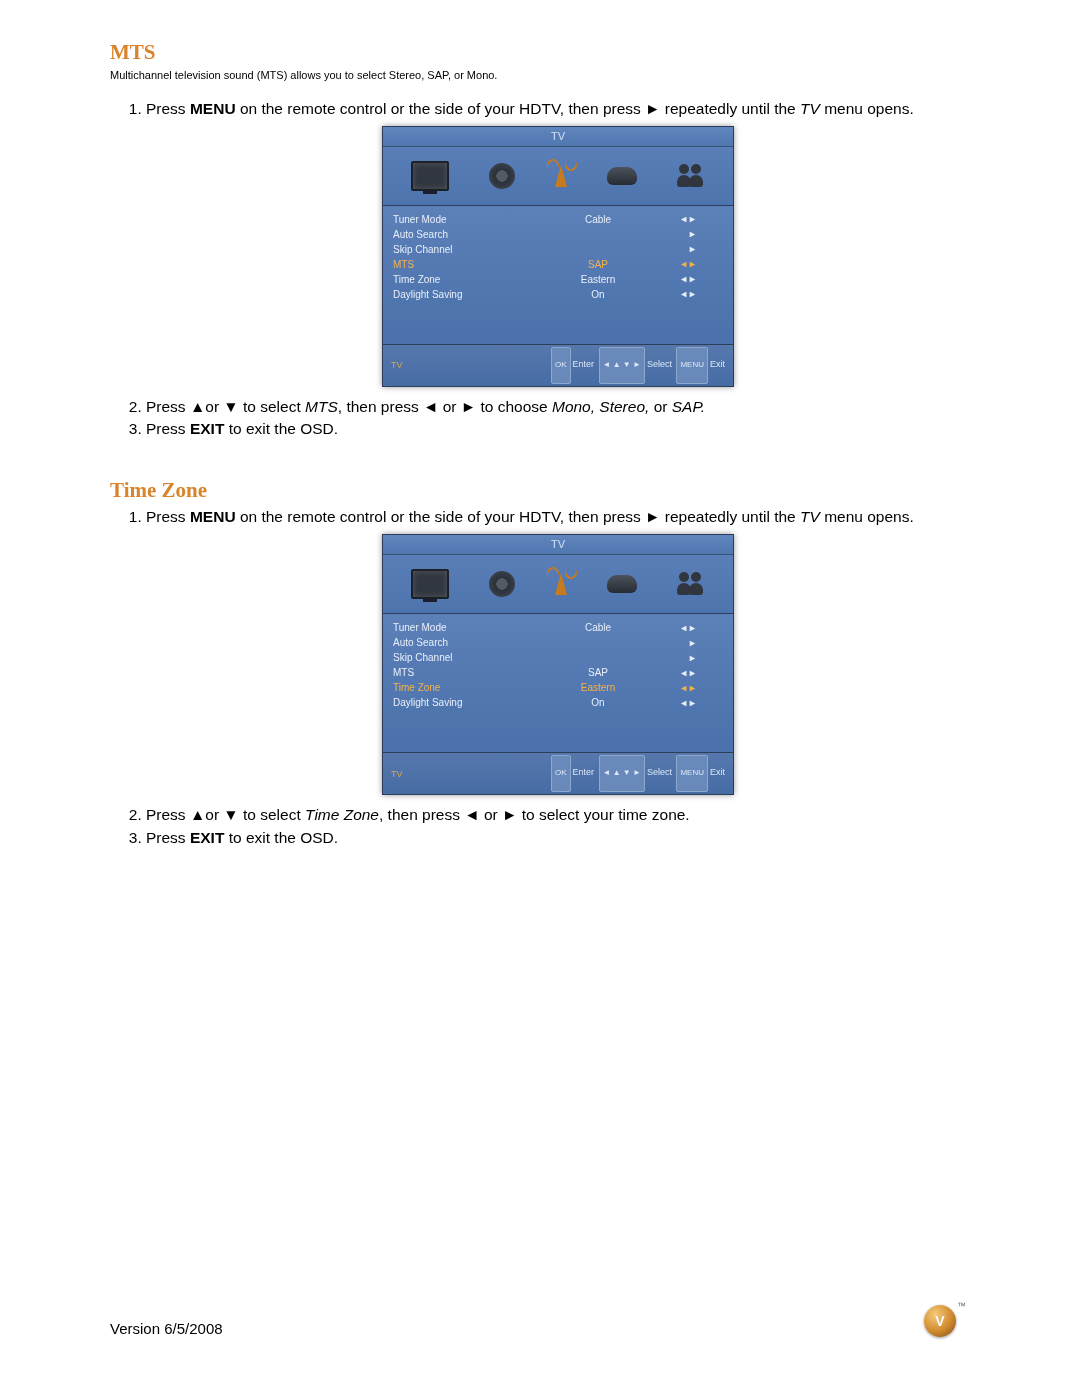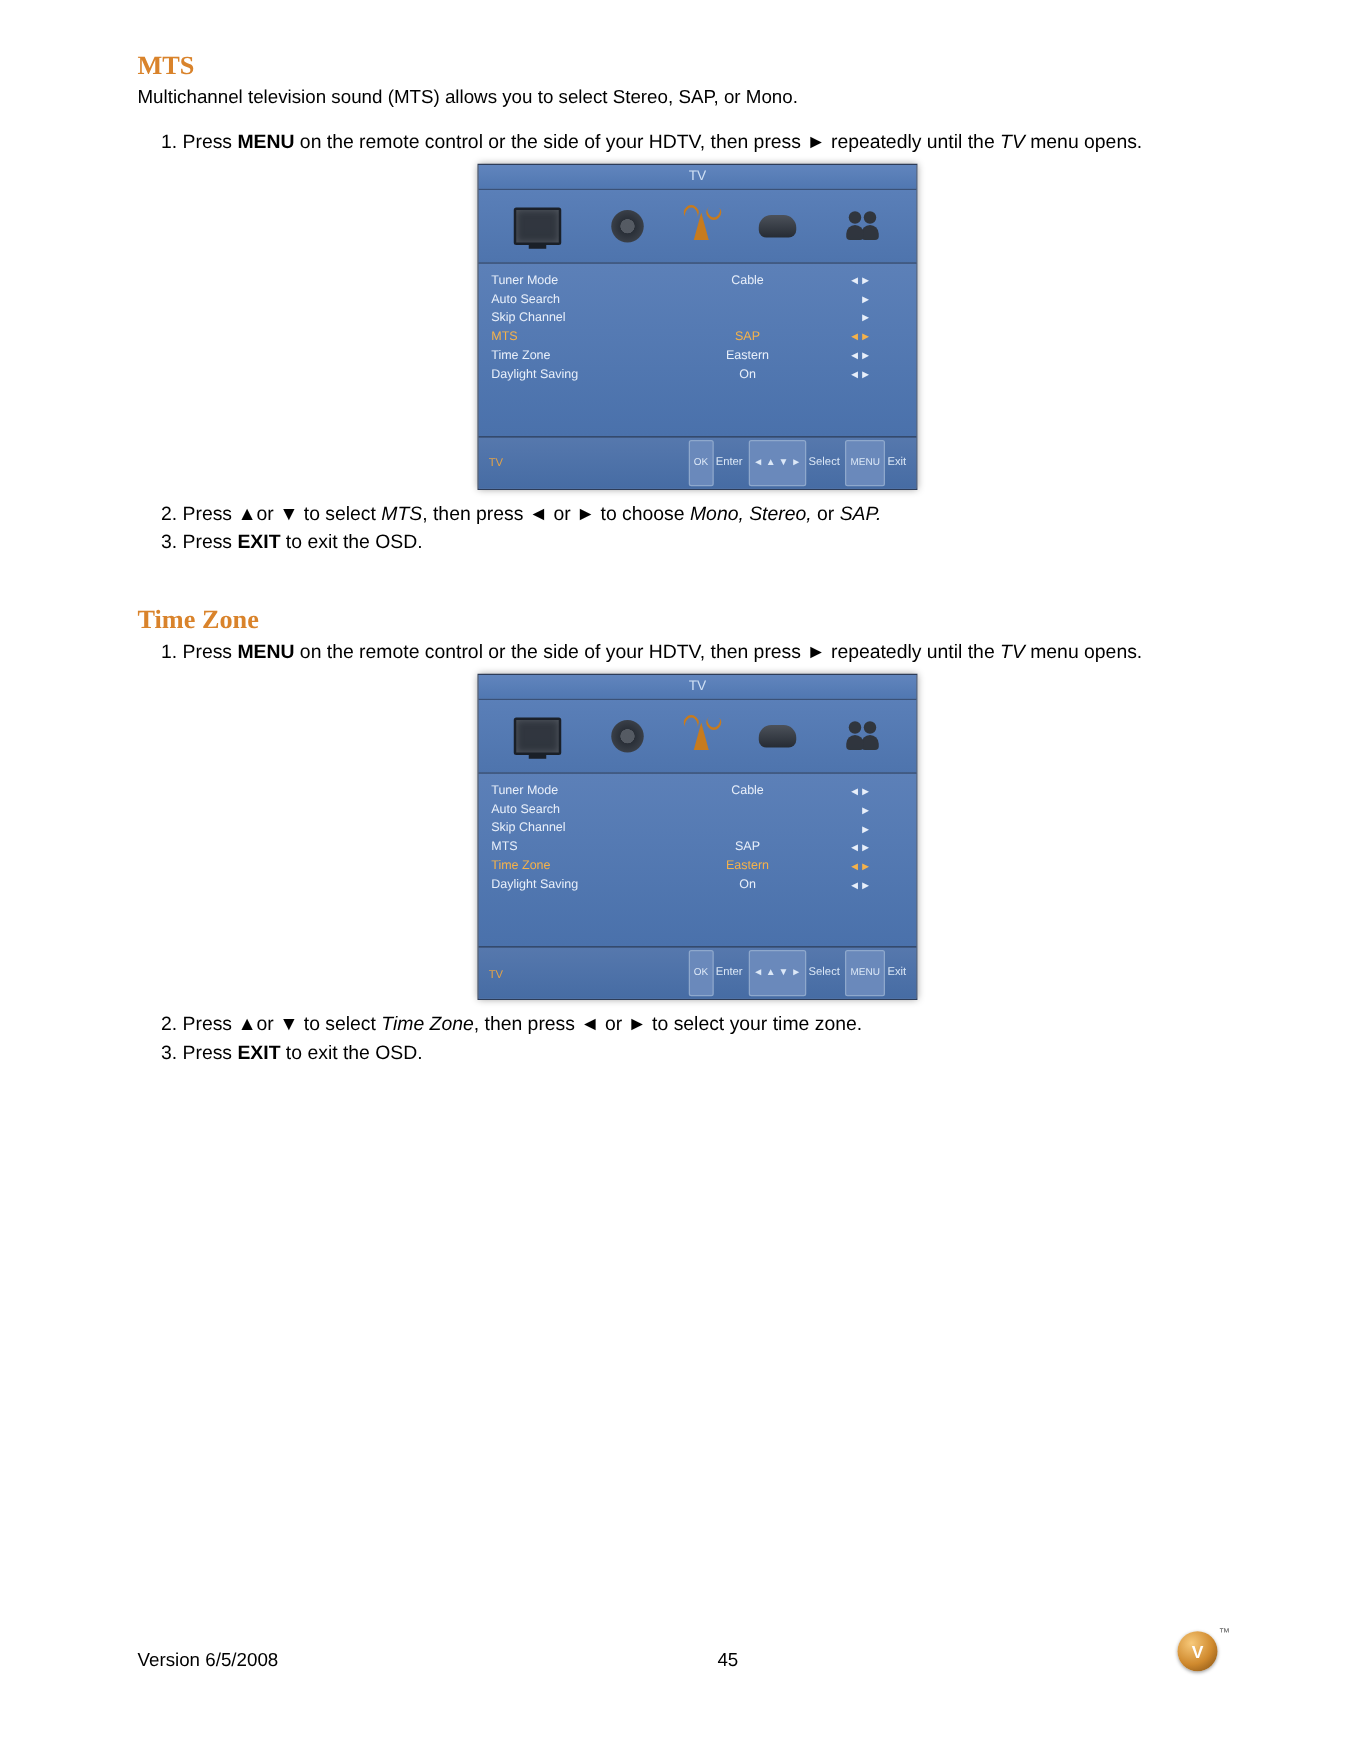--- a/index.html
+++ b/index.html
@@ -25,21 +25,21 @@
   }
   h2.section {
     font-family: "Times New Roman", Times, serif;
     color: #d9832b;
     font-weight: bold;
     font-size: 21px;
     margin: 0 0 4px 0;
   }
   p.intro {
     margin: 0 0 18px 0;
-    font-size: 15px;
+    font-size: 11px;
   }
   ol.steps {
     margin: 0 0 0 36px;
     padding: 0;
     font-size: 15.5px;
   }
   ol.steps li {
     margin-bottom: 2px;
     line-height: 1.35;
   }
@@ -113,21 +113,21 @@
     padding: 12px 3px;
     font-size: 8px;
     background: #6a89bb;
     margin: 0 2px;
   }
 
   
   .page-footer {
     position: absolute;
     left: 110px;
-    right: 106px;
+    right: 124px;
     bottom: 60px;
     font-size: 15px;
   }
   .page-footer .row1 {
     display: flex;
     justify-content: space-between;
     align-items: flex-end;
   }
   .page-footer .center { text-align: center; flex: 1; }
   .page-footer .url { text-align: center; font-weight: bold; margin-top: 2px; }
@@ -297,16 +297,15 @@
       </li>
       <li><span>Press ▲or ▼ to select <em>Time Zone</em>, then press ◄ or ► to select your time zone.</span></li>
       <li><span>Press <strong>EXIT</strong> to exit the OSD.</span></li>
     </ol>
   </div>
 </div>
 
 <div class="page-footer">
   <div class="row1">
     <span>Version 6/5/2008</span>
-    <span class="center">45</span>
     <span class="logo">V</span>
   </div>
 </div>
 
 </body></html>

